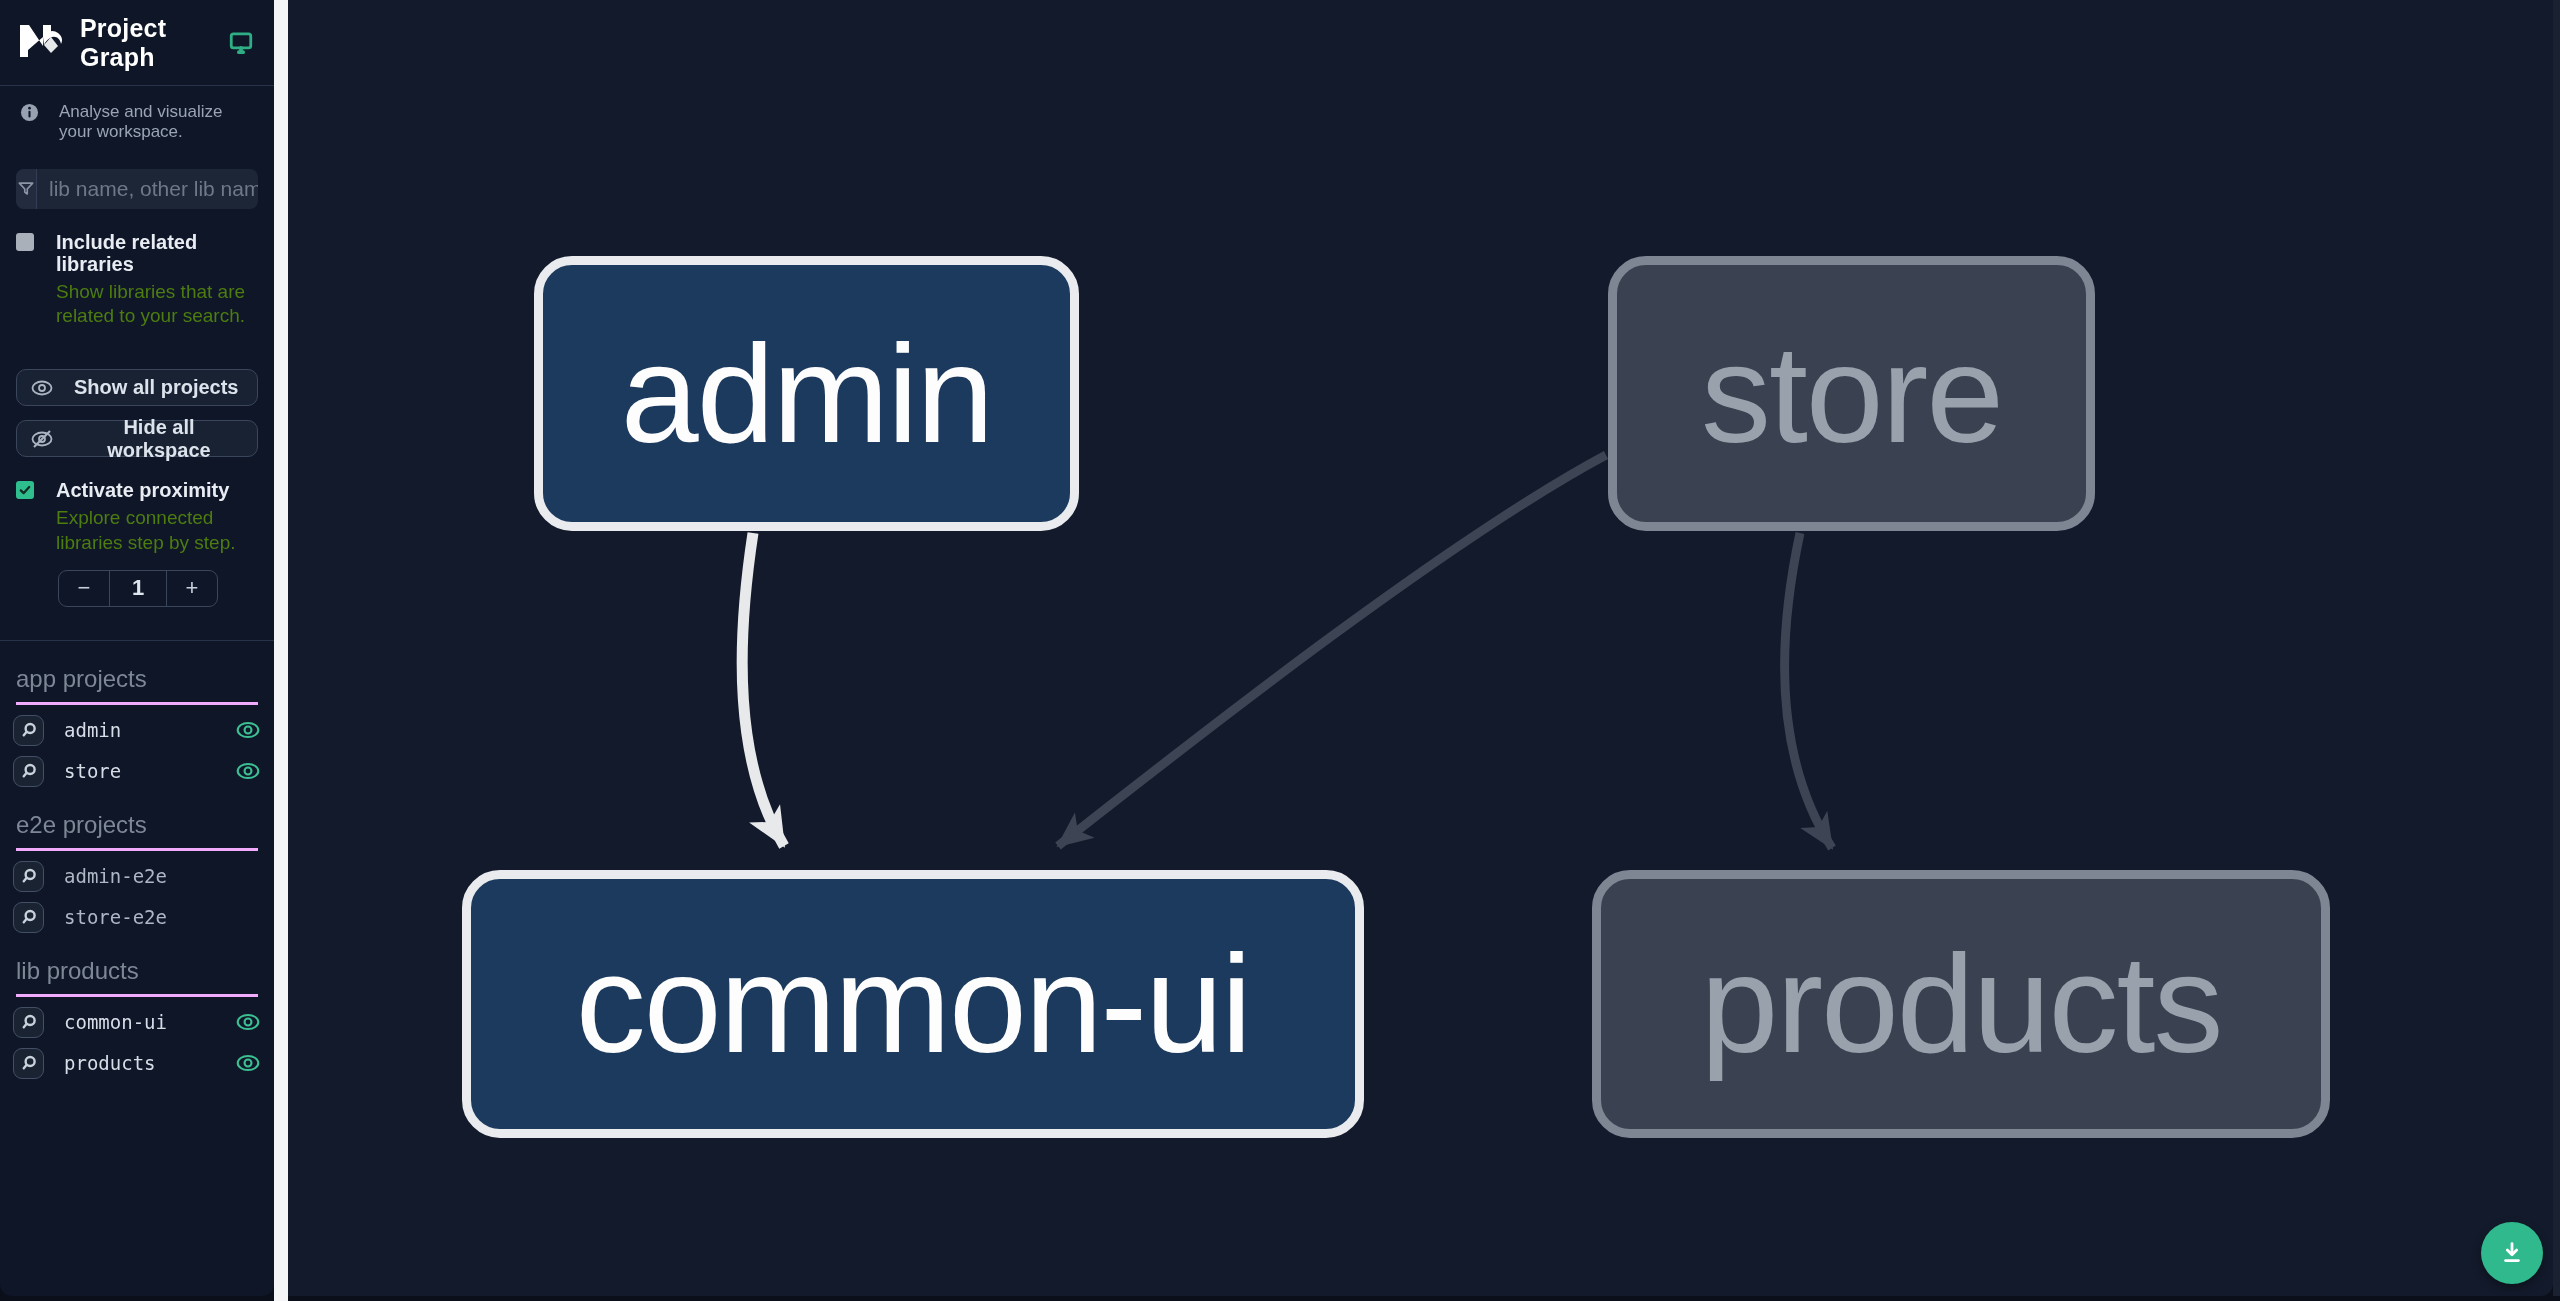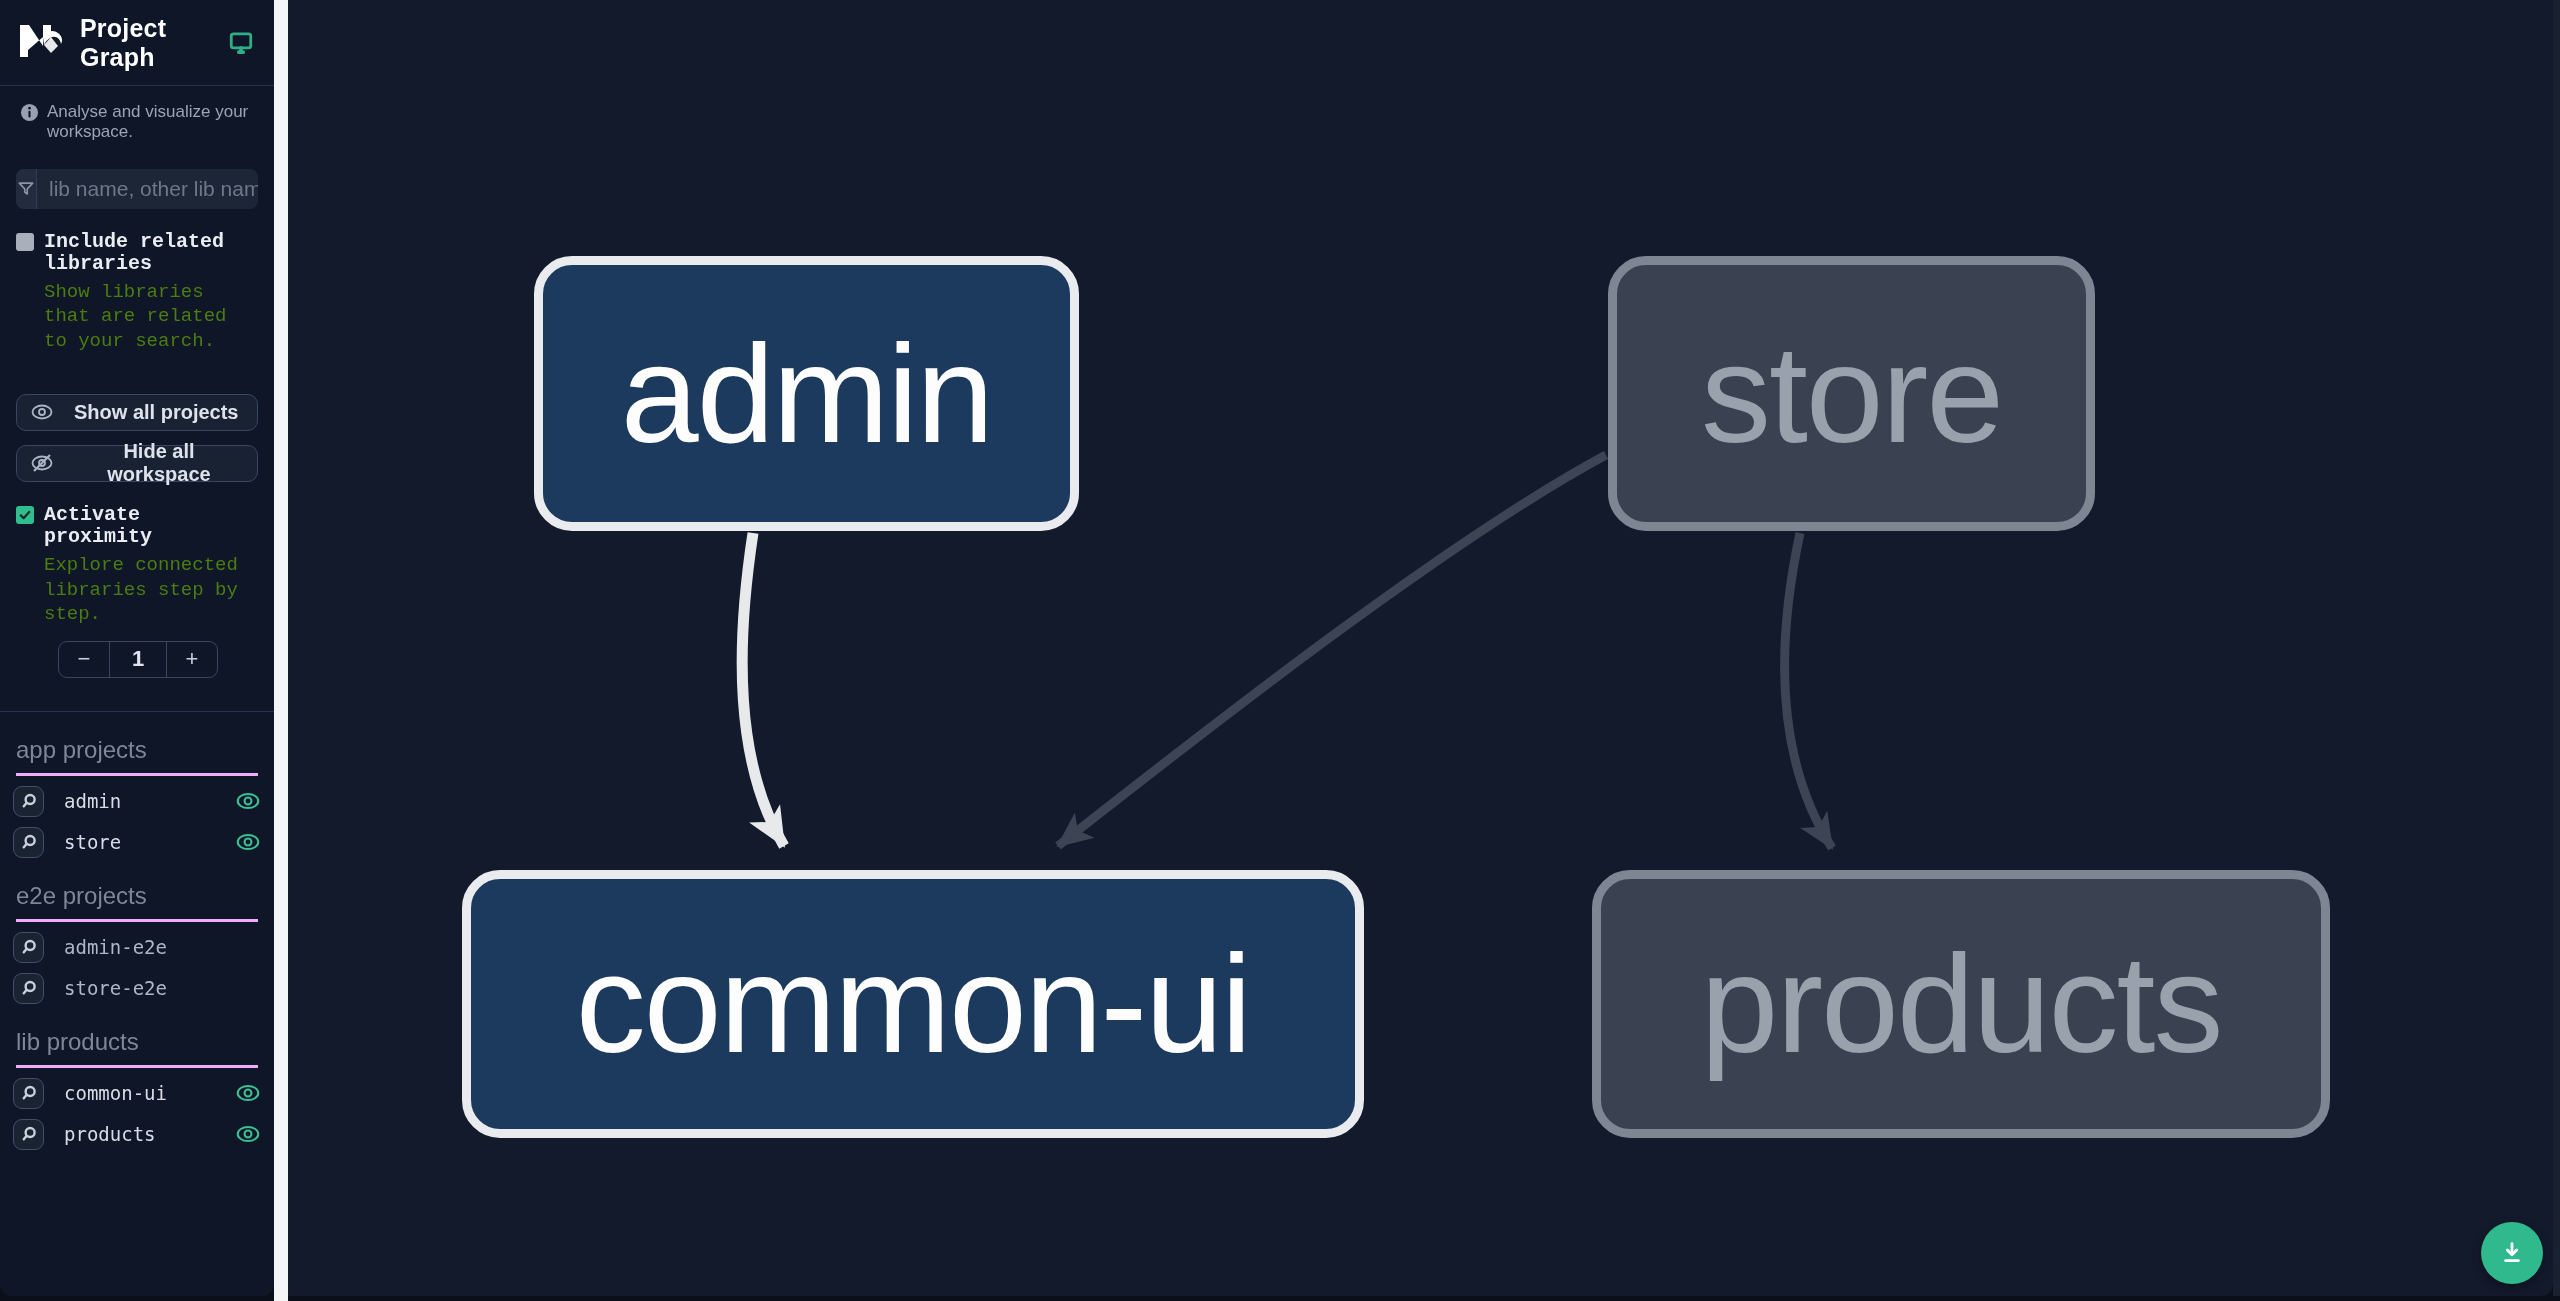--- a/index.html
+++ b/index.html
@@ -22,21 +22,21 @@
     color:#e6eaf0;
   }
   .sb-header {
     height:86px; flex:0 0 86px;
     display:flex; align-items:center; gap:16px;
     padding:0 20px;
     border-bottom:1px solid #27334a;
   }
   .sb-title { font-size:25px; font-weight:700; color:#ffffff; letter-spacing:.2px; }
   .sb-tagline {
-    display:flex; align-items:flex-start; gap:8px;
+    display:flex; align-items:flex-start; gap:20px;
     padding:16px 20px 0 20px;
     color:#9aa4b4; font-size:17px; line-height:1.2;
   }
   .searchbox {
     margin:26px 16px 0 16px; height:40px;
     background:#1d2636; border-radius:8px;
     display:flex; align-items:stretch; overflow:hidden;
   }
   .search-funnel {
     width:36px; display:flex; align-items:center; justify-content:center;
@@ -44,21 +44,21 @@
   }
   .searchbox input {
     flex:1; background:transparent; border:none; outline:none;
     color:#dfe5ee; font-size:21px; padding:0 12px;
     font-family:"Liberation Sans", sans-serif;
   }
   .searchbox input::placeholder { color:#6d7889; }
 
   .check-row {
     margin:22px 16px 0 16px;
-    display:grid; grid-template-columns:18px 1fr; column-gap:10px;font-family:Liberation Mono, monospace;
+    display:grid; grid-template-columns:18px 1fr; column-gap:22px;
   }
   .checkbox {
     width:18px; height:18px; border-radius:3px; margin-top:2px;
     background:#ffffff;
     display:flex; align-items:center; justify-content:center;
   }
   .checkbox.gray { background:#a9b0ba; }
   .checkbox.checked { background:#2fbe8e; }
   .check-label { font-size:20px; font-weight:700; color:#e9edf3; line-height:1.1; }
   .check-desc  { font-size:19px; color:#4d7c0f; line-height:1.3; margin-top:5px; }

